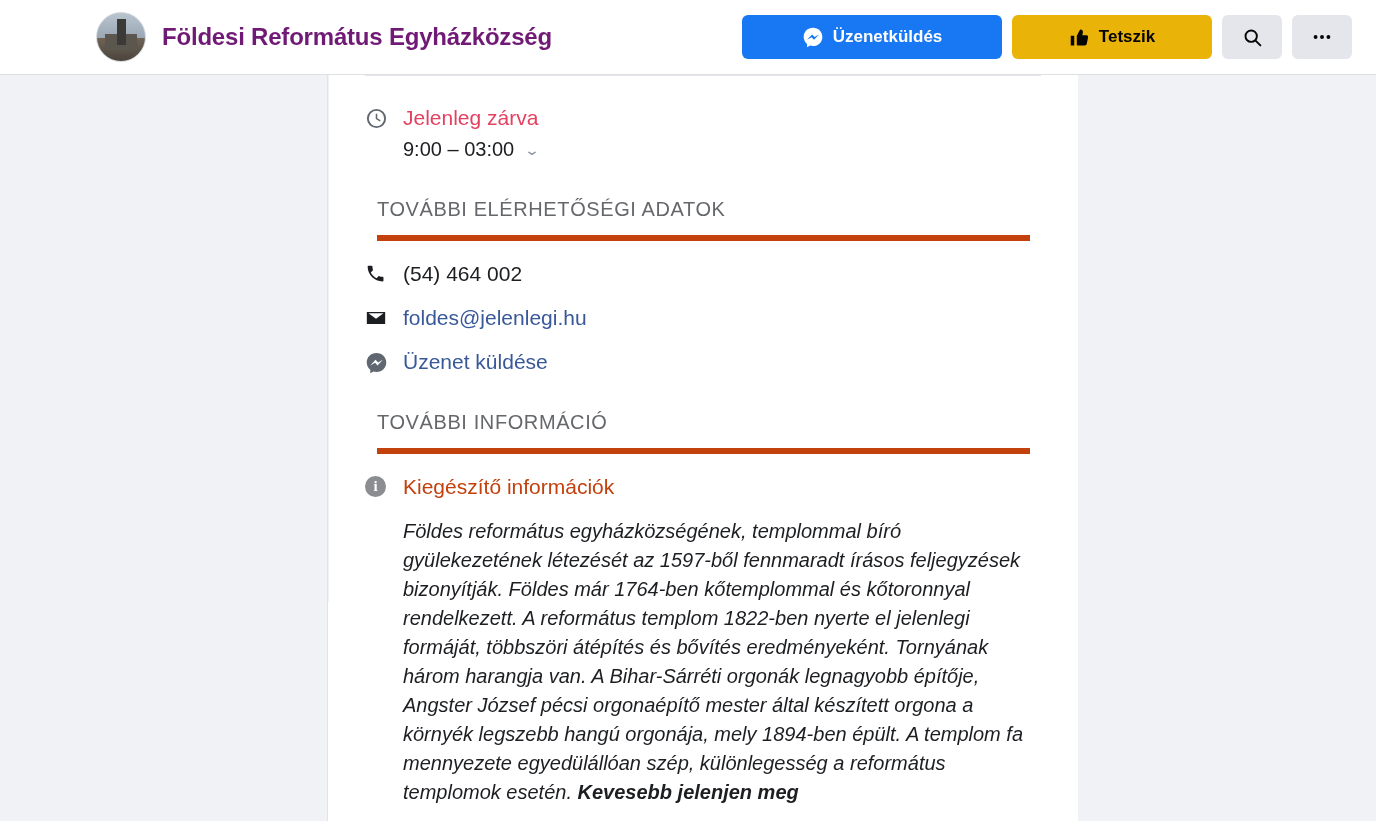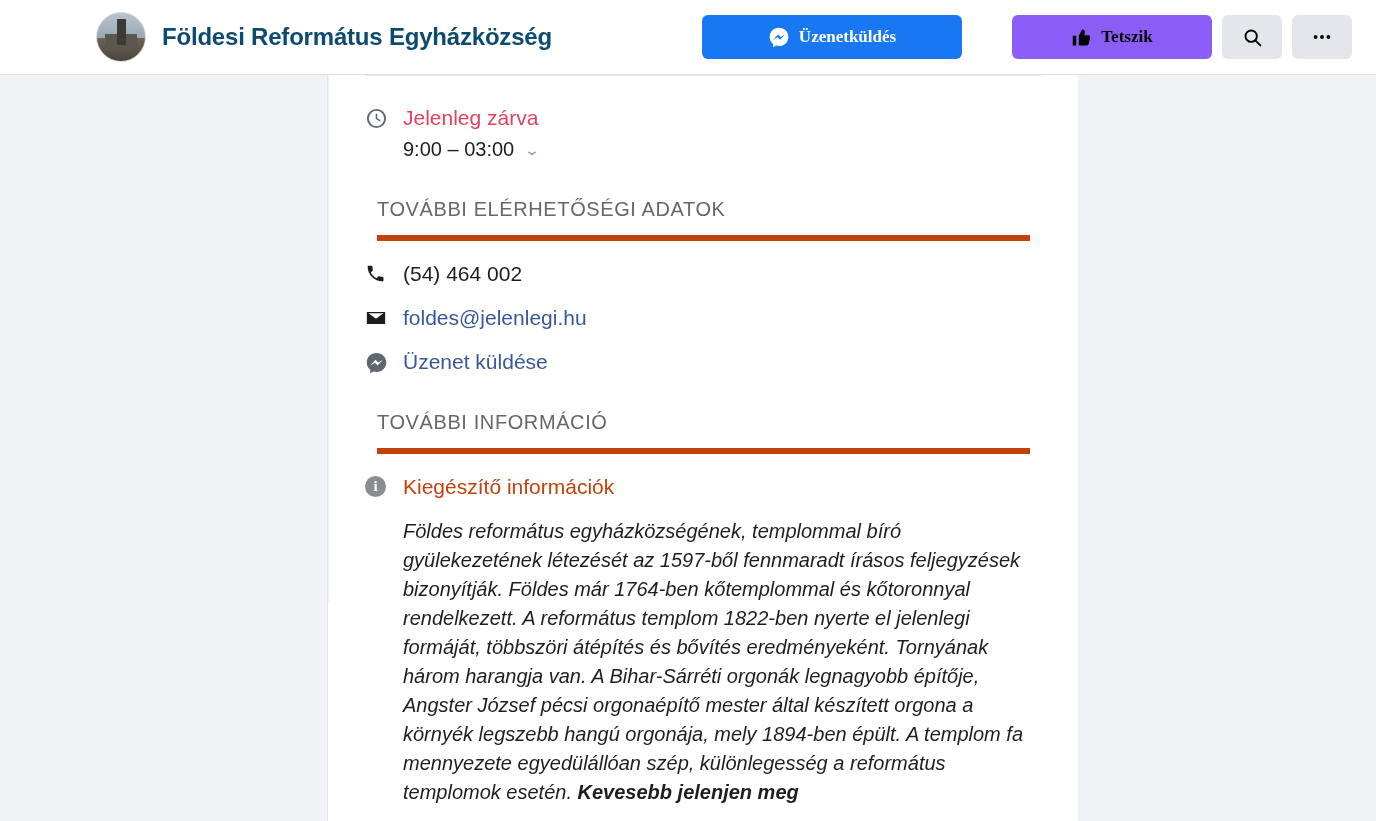--- a/index.html
+++ b/index.html
@@ -54,21 +54,21 @@
     background: #3c3a36;
   }
   .page-avatar .roof {
     position: absolute; left: 16%; top: 44%;
     width: 68%; height: 16px;
     background: #5b564e;
   }
   .page-title {
     font-size: 24px;
     font-weight: bold;
-    color: #0c4a6e;
+    color: #701a75;
     margin-left: 16px;
     white-space: nowrap;
     letter-spacing: -0.2px;
   }
   .topbar-actions {
     margin-left: auto;
     display: flex;
     align-items: center;
     gap: 10px;
   }
@@ -78,32 +78,30 @@
     display: flex;
     align-items: center;
     justify-content: center;
     gap: 9px;
     font-size: 17px;
     font-weight: bold;
     cursor: pointer;
     box-sizing: border-box;
     padding: 0 18px;
     user-select: none;
-    font-family: Liberation Serif, serif;
   }
   .btn-primary {
     background: #1877f2;
     color: #ffffff;
     min-width: 260px;
   }
   .btn-secondary {
-    background: #8b5cf6;
+    background: #eab308;
     color: #050505;
     min-width: 200px;
-    margin-left: 40px;
   }
   .btn-icon {
     background: #e4e6eb;
     color: #050505;
     width: 60px;
     min-width: 60px;
     padding: 0;
     font-size: 19px;
   }
   .svg-ico { display: block; }

